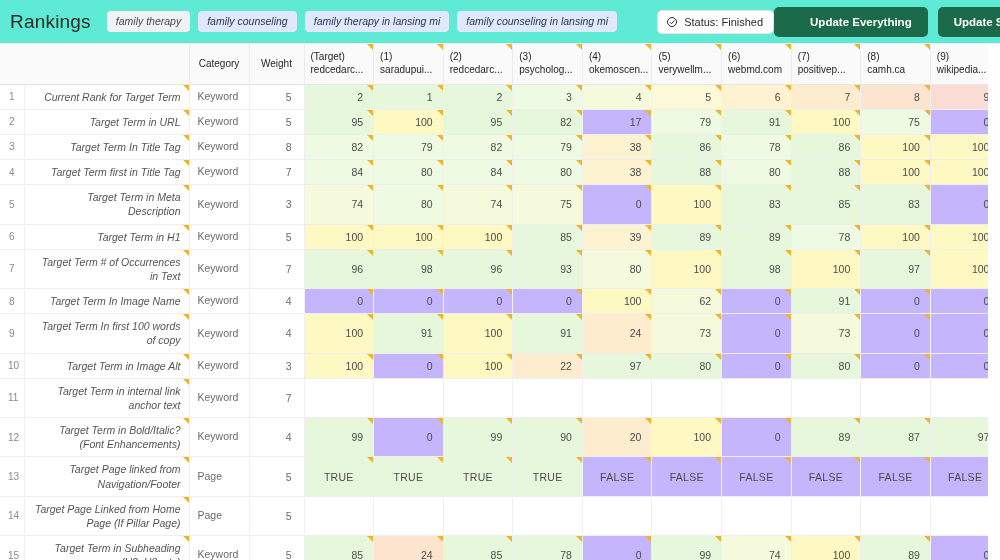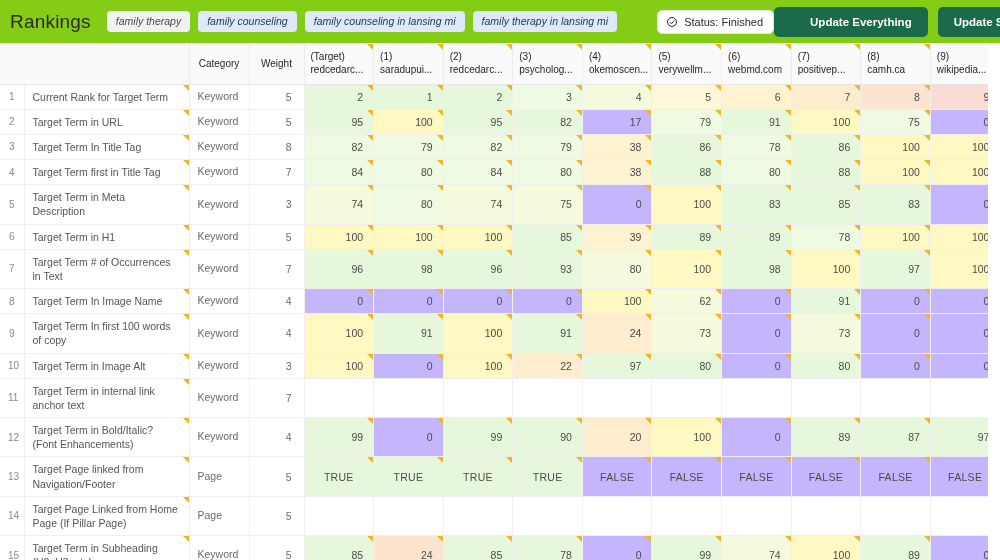--- a/index.html
+++ b/index.html
@@ -10,21 +10,21 @@
     color: #3c4043;
     overflow: hidden;
   }
 
   
   .topbar {
     height: 44px;
     display: flex;
     align-items: center;
     padding: 0 10px 0 10px;
-    background: #84cc16;
+    background: #5eead4;
     border-bottom: 1px solid #ececec;
     position: relative;
   }
   .page-title {
     font-size: 19px;
     font-weight: 400;
     color: #2b2b2b;
     letter-spacing: .2px;
     margin-right: 16px;
     white-space: nowrap;
@@ -114,21 +114,21 @@
     color: #5a5a5a;
     padding: 5px 8px;
     vertical-align: middle;
     position: relative;
     background: #ffffff;
   }
   td.t-num {
     text-align: center; color: #8a8a8a; font-size: 10px;
     border-right: 1px solid #f0f0f0; background:#fff;
   }
-  td.t-name { text-align: left; color: #555; line-height: 1.35; }
+  td.t-name { text-align: right; color: #555; line-height: 1.35; font-style: italic; }
   td.t-cat  { text-align: left; color: #6a6a6a; line-height: 1.3; }
   td.t-wt   { text-align: right; color: #6a6a6a; padding-right: 12px; }
   td.t-data { text-align: right; color: #4c4c4c; padding-right: 10px; }
   td.t-data.bool { text-align: center; padding-right: 8px; letter-spacing:.3px; }
 
   
   .hc-g1 { background: #fef9c3; }   
   .hc-g2 { background: #e6f7dc; }
   .hc-g3 { background: #eefae2; }
   .hc-y1 { background: #f6fadd; }
@@ -154,22 +154,22 @@
 </style>
 </head>
 <body>
 
 <div class="topbar">
   <div class="page-title">Rankings</div>
 
   <div class="kwchips" id="chips">
       <div class="chip grey">family therapy</div>
       <div class="chip blue">family counseling</div>
+      <div class="chip blue">family therapy in lansing mi</div>
       <div class="chip blue">family counseling in lansing mi</div>
-      <div class="chip blue">family therapy in lansing mi</div>
     </div>
 
   <div class="status-pill">
     <span>
       <svg width="12" height="12" viewBox="0 0 24 24" fill="none" stroke="#2b2b2b" stroke-width="2">
         <circle cx="12" cy="12" r="9"></circle>
         <polyline points="8,12.5 11,15.5 16.5,9"></polyline>
       </svg>
     </span>
     <span>Status: Finished</span>

